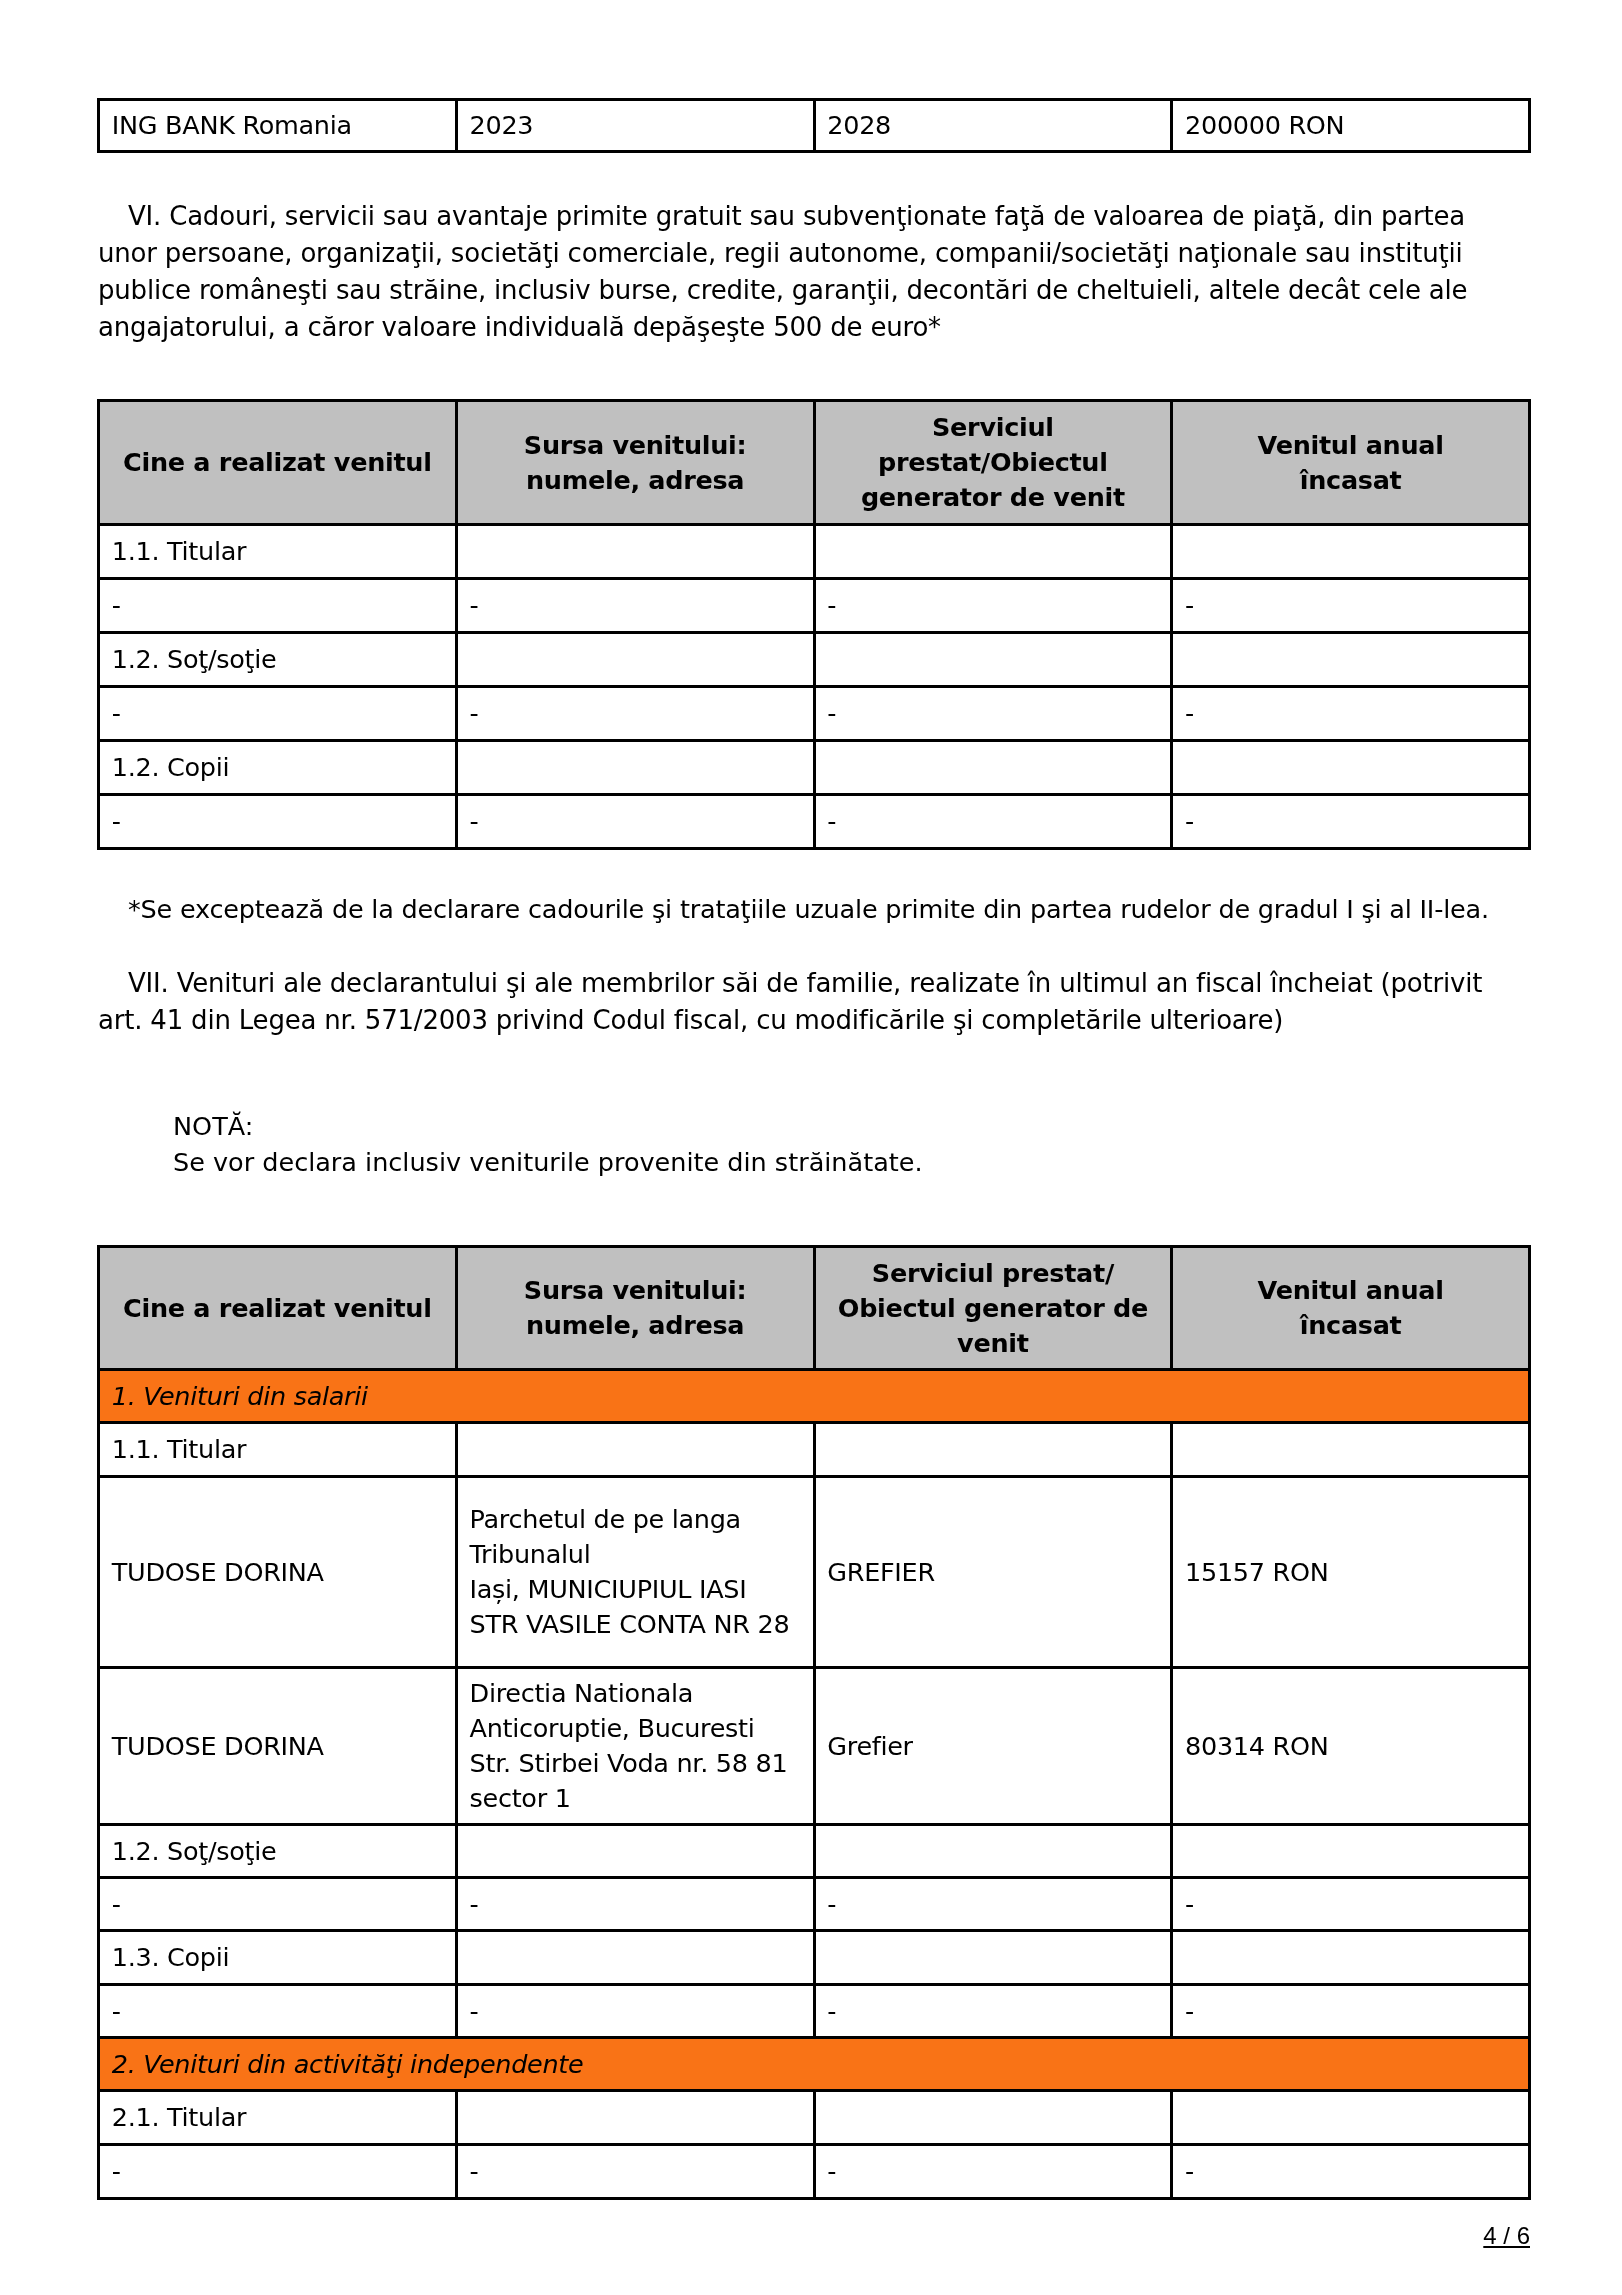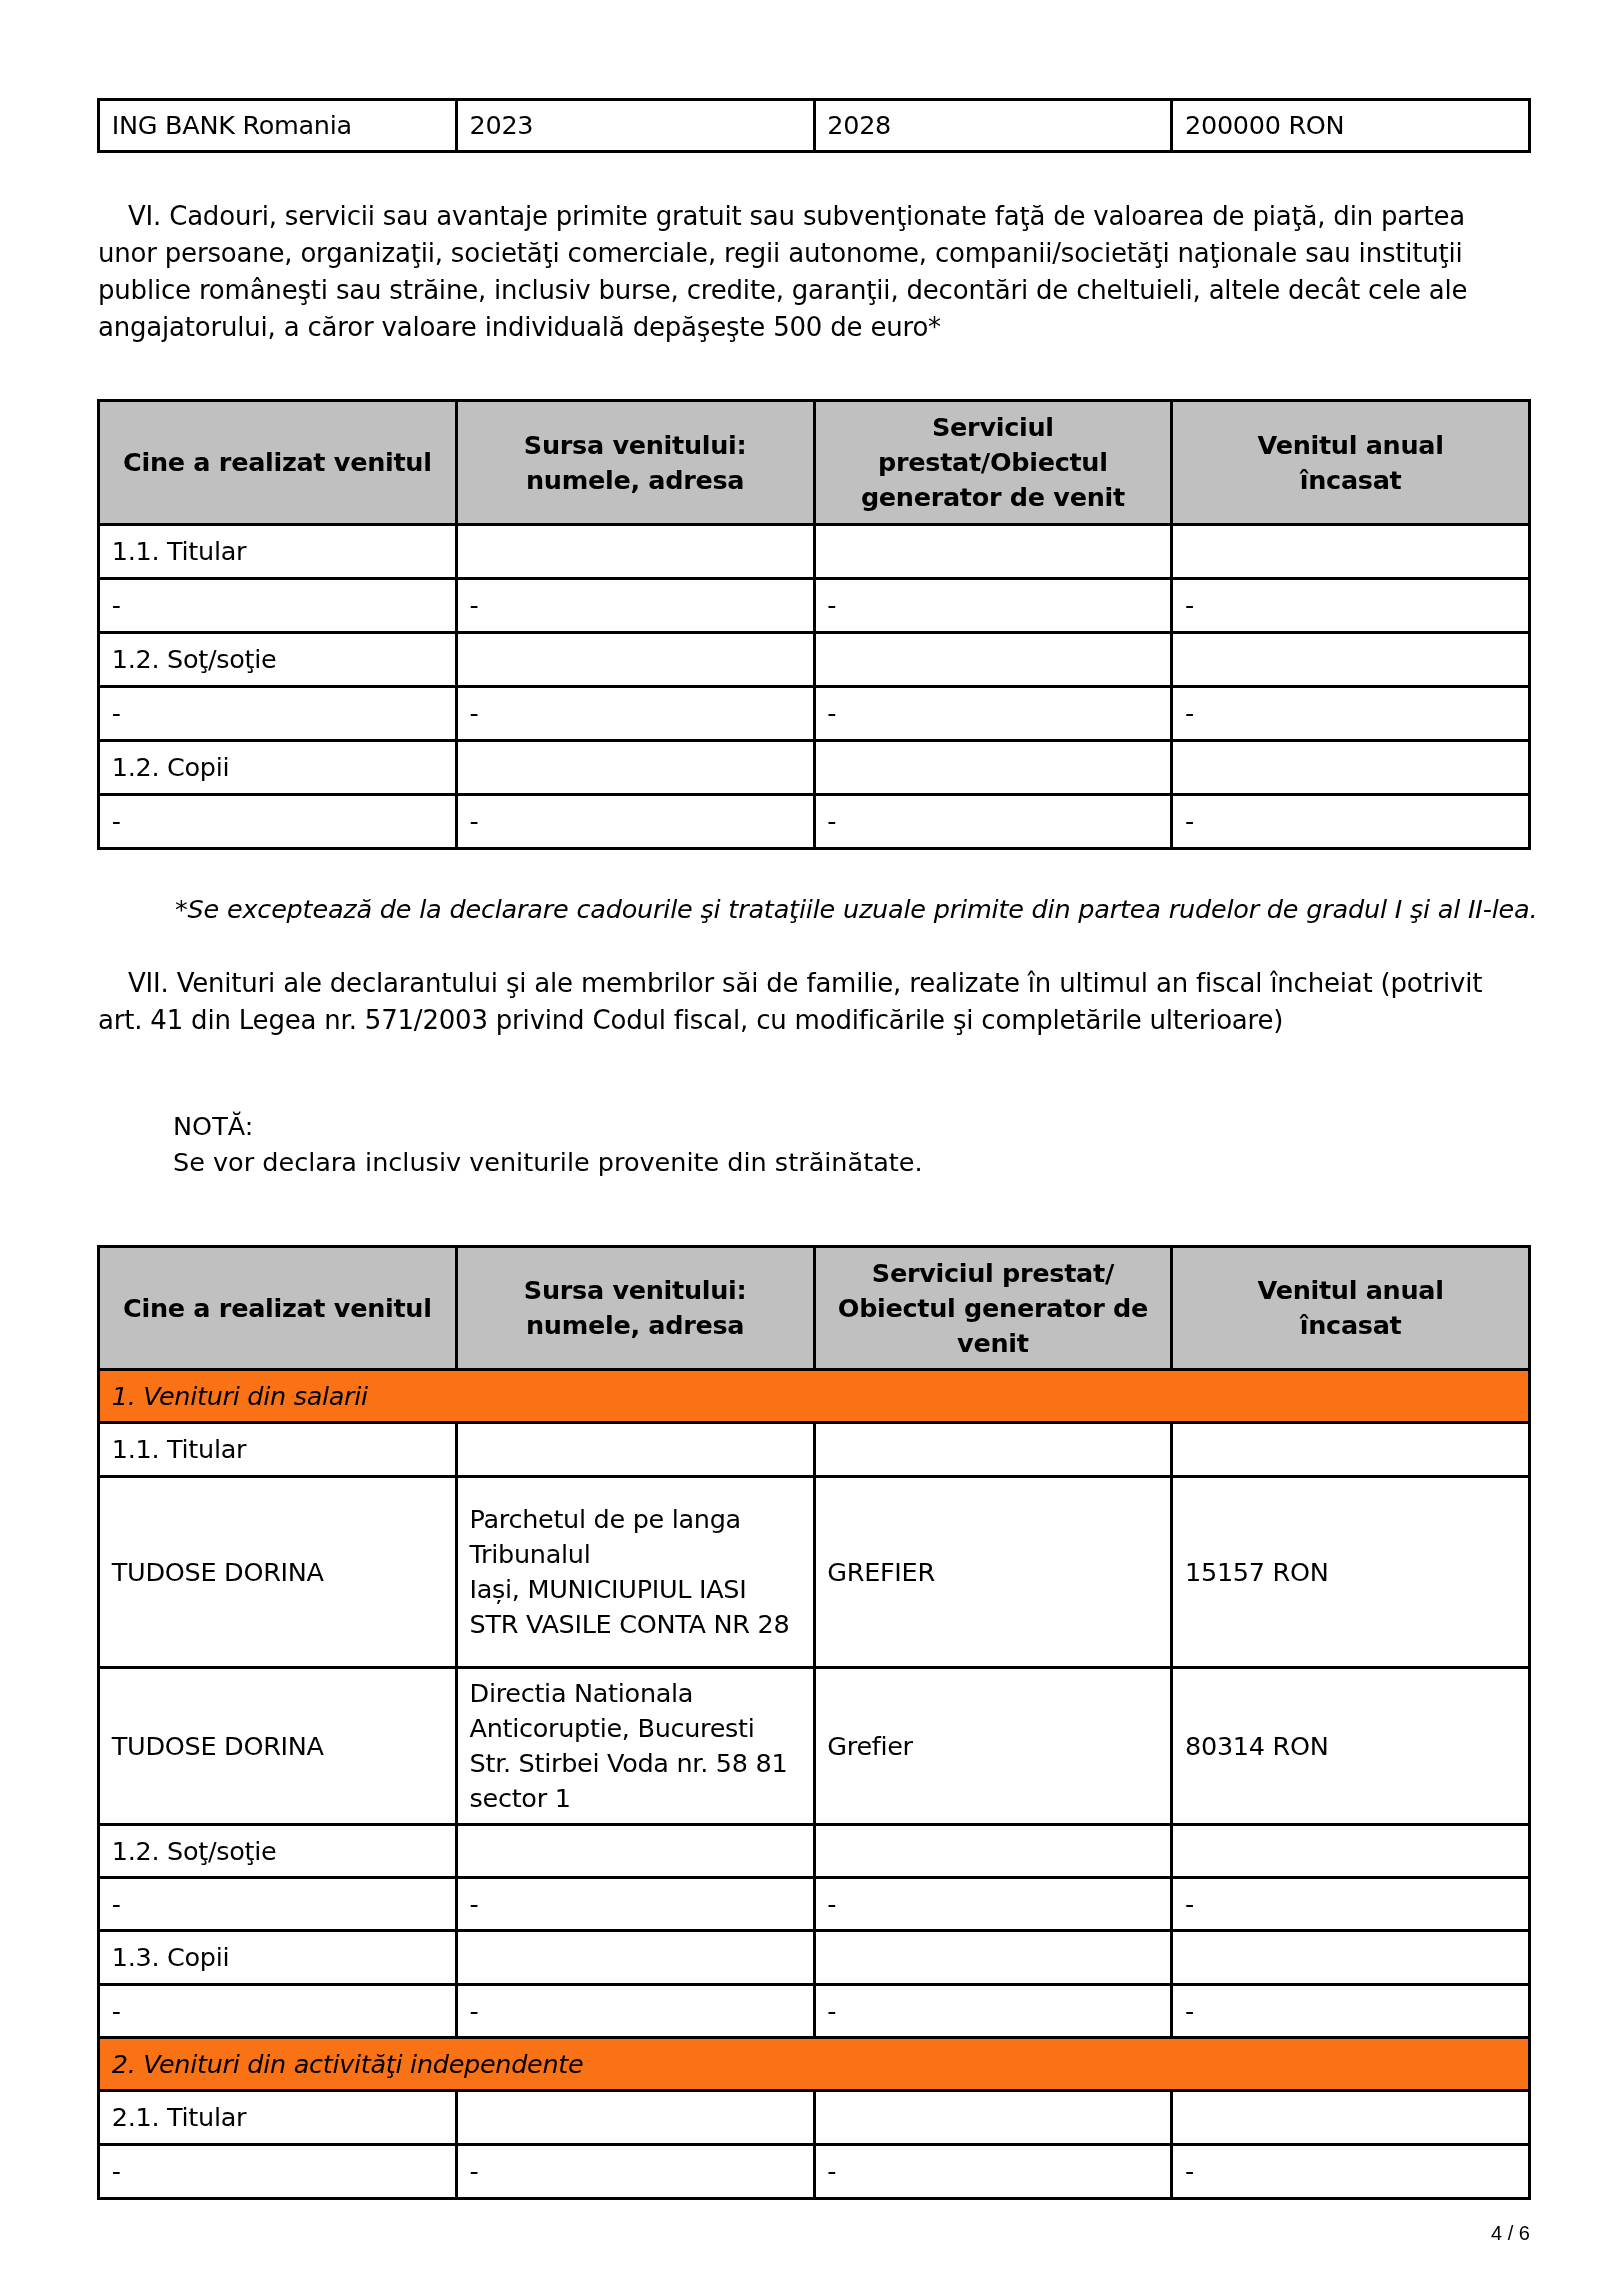--- a/index.html
+++ b/index.html
@@ -7,23 +7,23 @@
          font-family:"DejaVu Sans", sans-serif; color:#000; }
   .abs { position:absolute; }
   table { border-collapse:collapse; table-layout:fixed; position:absolute; left:97px; width:1434px; }
   td, th { border:3.3px solid #000; font-size:25.5px; line-height:35px; vertical-align:middle;
            padding:0 11.8px; text-align:left; font-weight:normal; letter-spacing:-0.3px; }
   th { background:#c0c0c0; font-weight:bold; text-align:center; }
   td.section { background:#f97316; font-style:italic; }
   col { width:25%; }
   .heading { font-weight:normal; font-size:26px; line-height:37px; left:98px; width:1433px; letter-spacing:-0.2px; }
   .indent { display:inline-block; width:30px; }
-  .note-italic { font-style:italic; font-size:25.5px; left:128px; line-height:35px; letter-spacing:-0.2px;margin-left:47px; }
+  .note-italic { font-size:25.5px; left:128px; line-height:35px; letter-spacing:-0.2px; }
   .plain { font-size:25.5px; left:128px; line-height:37px;margin-left:45px; }
-  .pagenum { font-family:"Liberation Sans", sans-serif; font-size:20px; right:92px; }
+  .pagenum { font-family:"Liberation Sans", sans-serif; font-size:24px; right:92px;text-decoration:underline; }
 </style>
 </head>
 <body>
 
 <table style="top:98px;">
   <colgroup>
       <col>
       <col>
       <col>
       <col>

